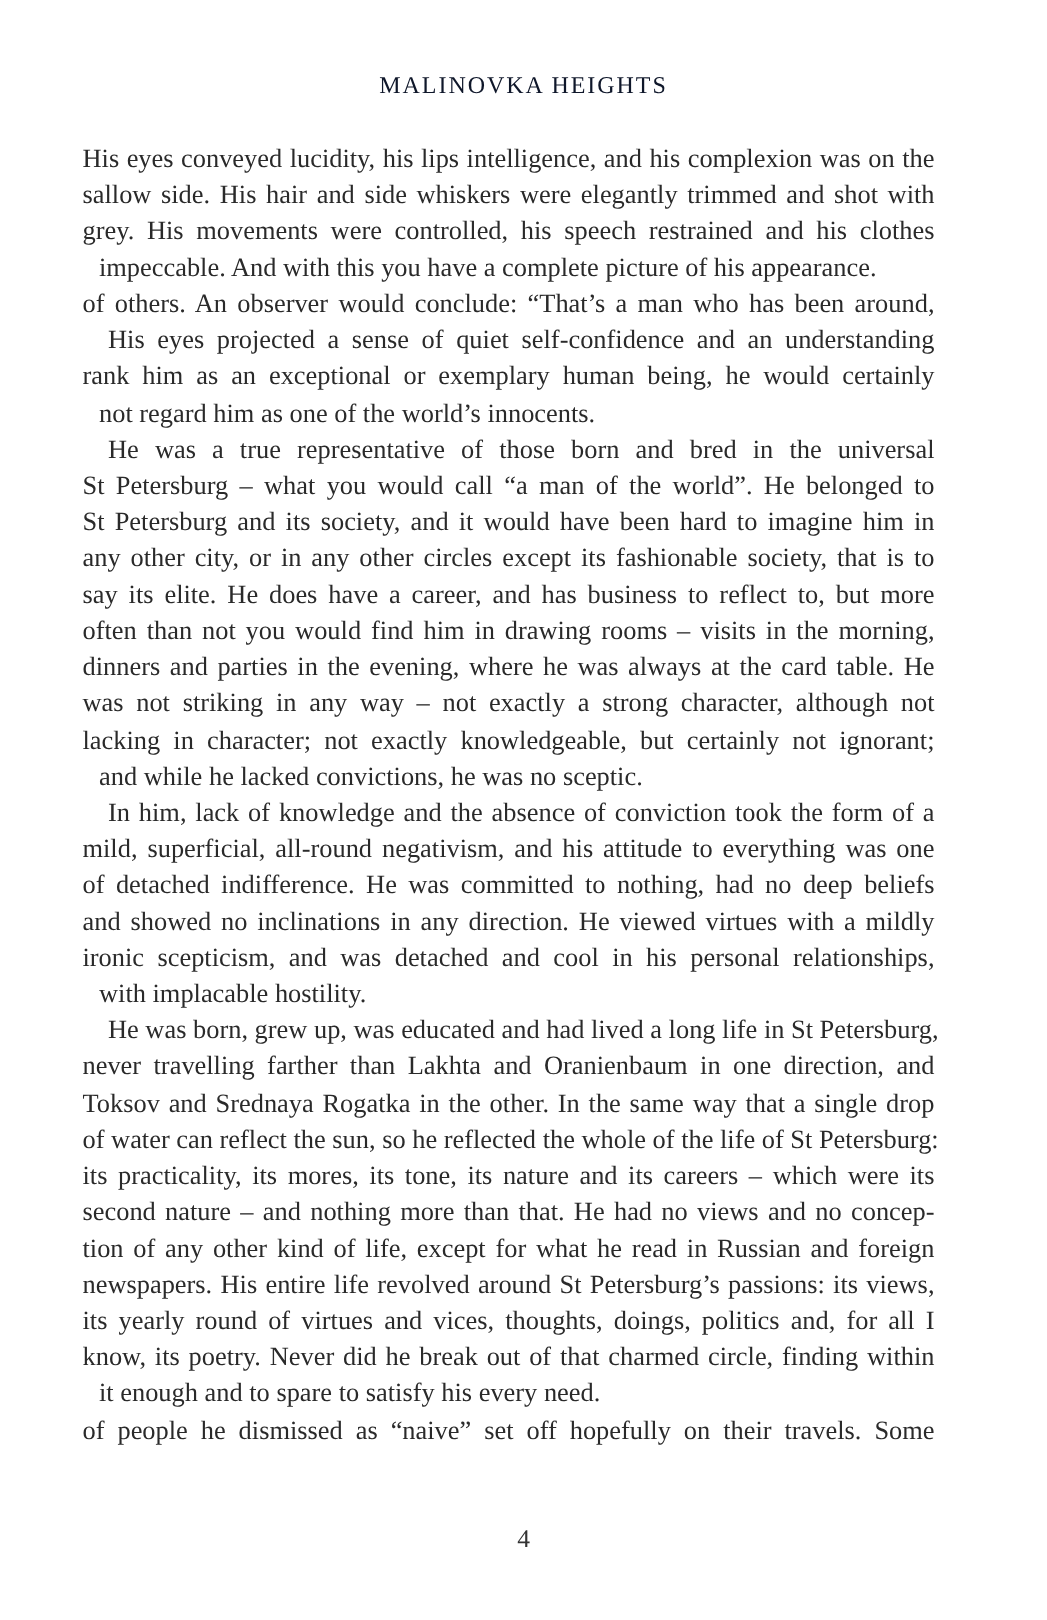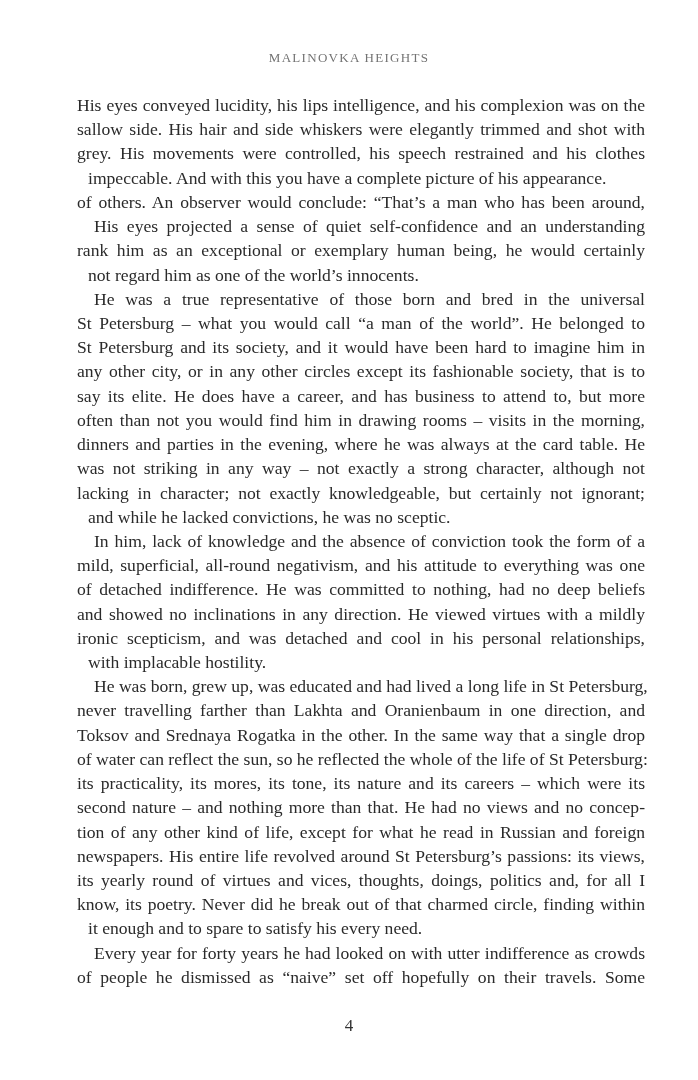--- a/index.html
+++ b/index.html
@@ -14,29 +14,29 @@
       overflow: hidden;
       font-family: "Liberation Serif", "DejaVu Serif", serif;
       color: #2a2a2a;
     }
     .running-head {
       position: absolute;
       top: 49px;
       left: 0;
       width: 698px;
       text-align: center;
-      font-size: 13px;
+      font-size: 16px;
       letter-spacing: 1.3px;
-      color: #737373;
+      color: #0f172a;
       line-height: 18px;
     }
     .text-block {
       position: absolute;
       top: 93px;
-      left: 77px;
+      left: 55px;
       width: 568px;
     }
     .line {
       display: block;
       height: 24.22px;
       line-height: 24.22px;
       font-size: 17.6px;
       white-space: nowrap;
       text-align: justify;
       text-align-last: justify;
@@ -71,21 +71,21 @@
     <span class="line">grey. His movements were controlled, his speech restrained and his clothes</span>
     <span class="line last">impeccable. And with this you have a complete picture of his appearance.</span>
     <span class="line">of others. An observer would conclude: “That’s a man who has been around,</span>
     <span class="line indent">His eyes projected a sense of quiet self-confidence and an understanding</span>
     <span class="line">rank him as an exceptional or exemplary human being, he would certainly</span>
     <span class="line last">not regard him as one of the world’s innocents.</span>
     <span class="line indent">He was a true representative of those born and bred in the universal</span>
     <span class="line">St Petersburg – what you would call “a man of the world”. He belonged to</span>
     <span class="line">St Petersburg and its society, and it would have been hard to imagine him in</span>
     <span class="line">any other city, or in any other circles except its fashionable society, that is to</span>
-    <span class="line">say its elite. He does have a career, and has business to attend to, but more</span>
+    <span class="line">say its elite. He does have a career, and has business to reflect to, but more</span>
     <span class="line">often than not you would find him in drawing rooms – visits in the morning,</span>
     <span class="line">dinners and parties in the evening, where he was always at the card table. He</span>
     <span class="line">was not striking in any way – not exactly a strong character, although not</span>
     <span class="line">lacking in character; not exactly knowledgeable, but certainly not ignorant;</span>
     <span class="line last">and while he lacked convictions, he was no sceptic.</span>
     <span class="line indent">In him, lack of knowledge and the absence of conviction took the form of a</span>
     <span class="line">mild, superficial, all-round negativism, and his attitude to everything was one</span>
     <span class="line">of detached indifference. He was committed to nothing, had no deep beliefs</span>
     <span class="line">and showed no inclinations in any direction. He viewed virtues with a mildly</span>
     <span class="line">ironic scepticism, and was detached and cool in his personal relationships,</span>
@@ -94,17 +94,16 @@
     <span class="line">never travelling farther than Lakhta and Oranienbaum in one direction, and</span>
     <span class="line">Toksov and Srednaya Rogatka in the other. In the same way that a single drop</span>
     <span class="line">of water can reflect the sun, so he reflected the whole of the life of St Petersburg:</span>
     <span class="line">its practicality, its mores, its tone, its nature and its careers – which were its</span>
     <span class="line">second nature – and nothing more than that. He had no views and no concep-</span>
     <span class="line">tion of any other kind of life, except for what he read in Russian and foreign</span>
     <span class="line">newspapers. His entire life revolved around St Petersburg’s passions: its views,</span>
     <span class="line">its yearly round of virtues and vices, thoughts, doings, politics and, for all I</span>
     <span class="line">know, its poetry. Never did he break out of that charmed circle, finding within</span>
     <span class="line last">it enough and to spare to satisfy his every need.</span>
-    <span class="line indent">Every year for forty years he had looked on with utter indifference as crowds</span>
     <span class="line">of people he dismissed as “naive” set off hopefully on their travels. Some</span>
   </div>
 
 <div class="page-number">4</div>
 
 </body></html>

